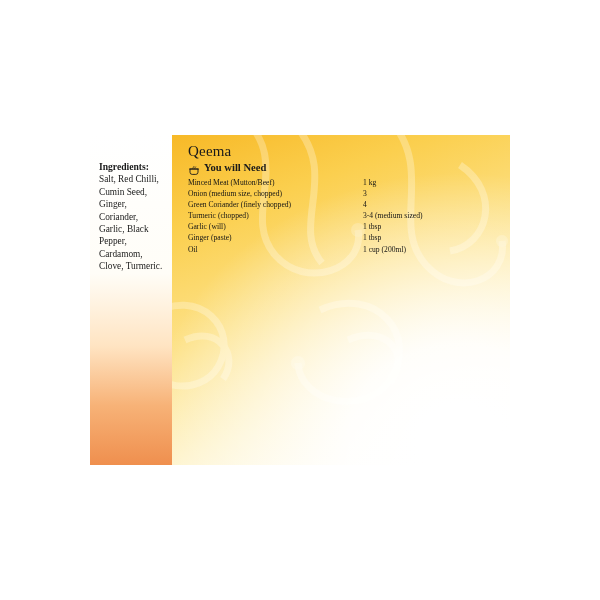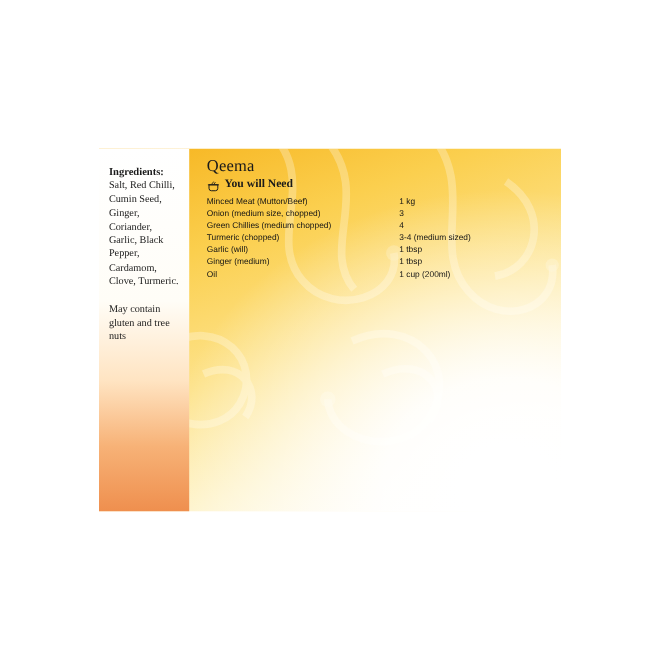--- a/index.html
+++ b/index.html
@@ -54,21 +54,21 @@
     left: 0;
     top: 0;
     width: 82px;
     height: 330px;
     background: linear-gradient(to bottom, #ffffff 0%, #fffdf7 42%, #ffe4c2 64%, #f7b277 82%, #ef8f4e 100%);
   }
 
   .strip-inner {
     position: absolute;
     left: 9px;
-    top: 16px;
+    top: 26px;
     width: 66px;
     color: #1a1a1a;
     font-family: "Liberation Serif", serif;
     font-size: 9.3px;
     line-height: 12.4px;
   }
   .strip-title {
     font-weight: bold;
     font-size: 9.6px;
     margin-bottom: 0px;
@@ -116,20 +116,21 @@
     font-family: "Liberation Sans", sans-serif;
     font-size: 7.6px;
     color: #141414;
     width: 280px;
   }
   table.ing td {
     padding: 0 0 1.9px 0;
     vertical-align: top;
     line-height: 9.2px;
     white-space: nowrap;
+    font-family: Liberation Serif, serif;
   }
   table.ing td.name { width: 175px; }
   table.ing td.qty  { width: 105px; }
 
 </style>
 </head>
 <body>
 
 <div id="page">
 
@@ -154,21 +155,20 @@
         <circle cx="412" cy="106" r="6"></circle>
         <circle cx="56" cy="222" r="6"></circle>
         <circle cx="208" cy="228" r="7"></circle>
       </g>
     </svg>
 
     <div class="strip">
       <div class="strip-inner">
         <div class="strip-title">Ingredients:</div>
         <div class="strip-body">Salt, Red Chilli, Cumin Seed, Ginger, Coriander, Garlic, Black Pepper, Cardamom, Clove, Turmeric.</div>
-        <div class="strip-note">May contain gluten and tree nuts</div>
       </div>
     </div>
 
     <div class="recipe">
       <div class="recipe-title">Qeema</div>
 
       <div class="need-row">
         <span class="pot-icon">
           <svg viewBox="0 0 12 11" width="12" height="11">
             <path d="M2 4 H10 V7.2 A2.2 2.2 0 0 1 7.8 9.4 H4.2 A2.2 2.2 0 0 1 2 7.2 Z" fill="none" stroke="#1a1a1a" stroke-width="0.9"></path>
@@ -184,33 +184,33 @@
         <tbody>
             <tr>
               <td class="name">Minced Meat (Mutton/Beef)</td>
               <td class="qty">1 kg</td>
             </tr>
             <tr>
               <td class="name">Onion (medium size, chopped)</td>
               <td class="qty">3</td>
             </tr>
             <tr>
-              <td class="name">Green Chillies (medium chopped)</td>
+              <td class="name">Green Coriander (finely chopped)</td>
               <td class="qty">4</td>
             </tr>
             <tr>
               <td class="name">Turmeric (chopped)</td>
               <td class="qty">3-4 (medium sized)</td>
             </tr>
             <tr>
               <td class="name">Garlic (will)</td>
               <td class="qty">1 tbsp</td>
             </tr>
             <tr>
-              <td class="name">Ginger (medium)</td>
+              <td class="name">Ginger (paste)</td>
               <td class="qty">1 tbsp</td>
             </tr>
             <tr>
               <td class="name">Oil</td>
               <td class="qty">1 cup (200ml)</td>
             </tr>
           </tbody>
       </table>
     </div>
 

